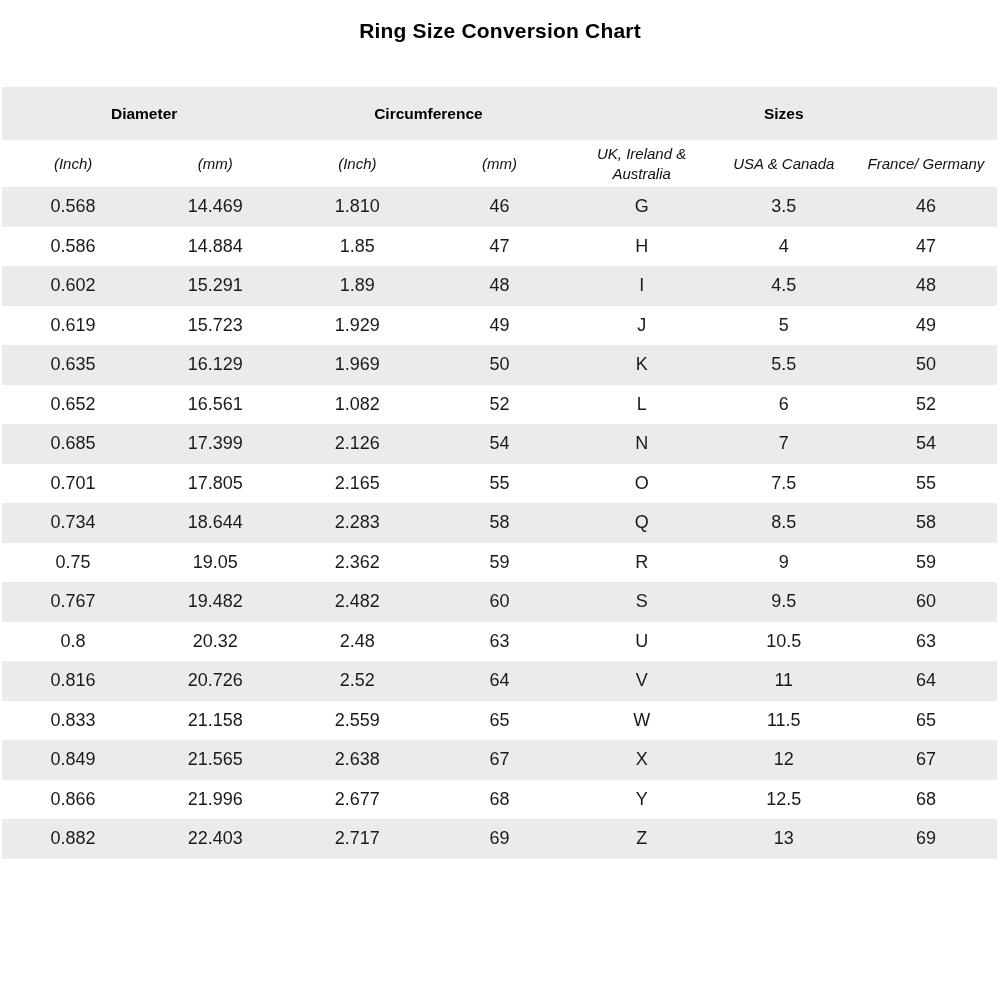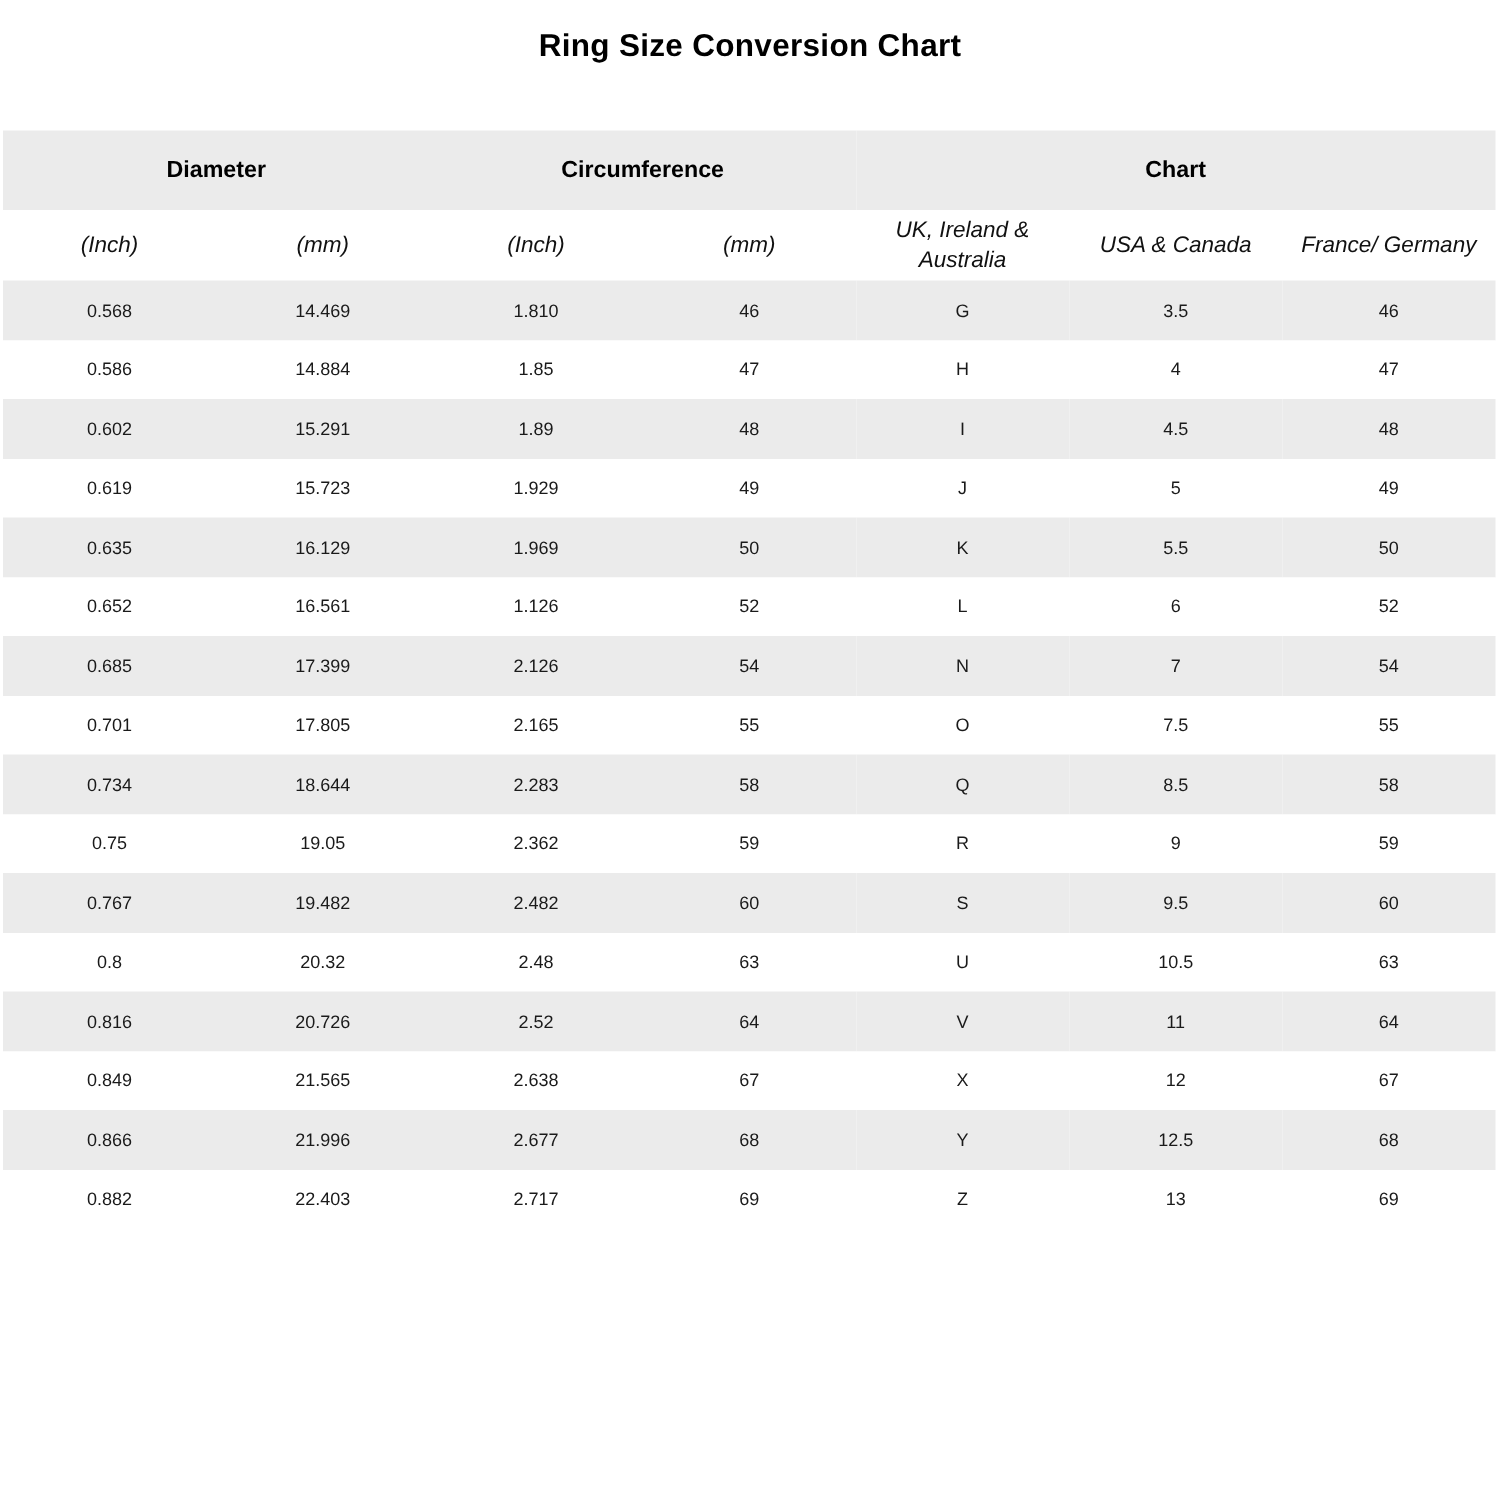--- a/index.html
+++ b/index.html
@@ -52,38 +52,38 @@
     height: 47px;
     font-style: italic;
   }
   tr.sub-header-row th {
     font-size: 15px;
     line-height: 1.3;
     color: #111111;
   }
   tbody tr {
     height: 39.5px;
-    font-size: 12px;
+    font-size: 18px;
   }
   tbody tr:nth-child(odd) { background: var(--stripe, #ebebeb); }
   tbody tr:nth-child(even) { background: #ffffff; }
 </style>
 </head>
 <body>
 
 <div class="page">
 
   <div class="page-title">Ring Size Conversion Chart</div>
 
   <table class="ring-table">
     <thead>
       <tr class="group-header-row">
         <th colspan="2">Diameter</th>
         <th colspan="2">Circumference</th>
-        <th colspan="3">Chart</th>
+        <th colspan="3">Sizes</th>
       </tr>
       <tr class="sub-header-row">
         <th>(Inch)</th>
         <th>(mm)</th>
         <th>(Inch)</th>
         <th>(mm)</th>
         <th>UK, Ireland &amp; Australia</th>
         <th>USA &amp; Canada</th>
         <th>France/ Germany</th>
       </tr>
@@ -130,21 +130,21 @@
           <td>16.129</td>
           <td>1.969</td>
           <td>50</td>
           <td>K</td>
           <td>5.5</td>
           <td>50</td>
         </tr>
         <tr>
           <td>0.652</td>
           <td>16.561</td>
-          <td>1.126</td>
+          <td>1.082</td>
           <td>52</td>
           <td>L</td>
           <td>6</td>
           <td>52</td>
         </tr>
         <tr>
           <td>0.685</td>
           <td>17.399</td>
           <td>2.126</td>
           <td>54</td>
@@ -200,20 +200,29 @@
         <tr>
           <td>0.816</td>
           <td>20.726</td>
           <td>2.52</td>
           <td>64</td>
           <td>V</td>
           <td>11</td>
           <td>64</td>
         </tr>
         <tr>
+          <td>0.833</td>
+          <td>21.158</td>
+          <td>2.559</td>
+          <td>65</td>
+          <td>W</td>
+          <td>11.5</td>
+          <td>65</td>
+        </tr>
+        <tr>
           <td>0.849</td>
           <td>21.565</td>
           <td>2.638</td>
           <td>67</td>
           <td>X</td>
           <td>12</td>
           <td>67</td>
         </tr>
         <tr>
           <td>0.866</td>

